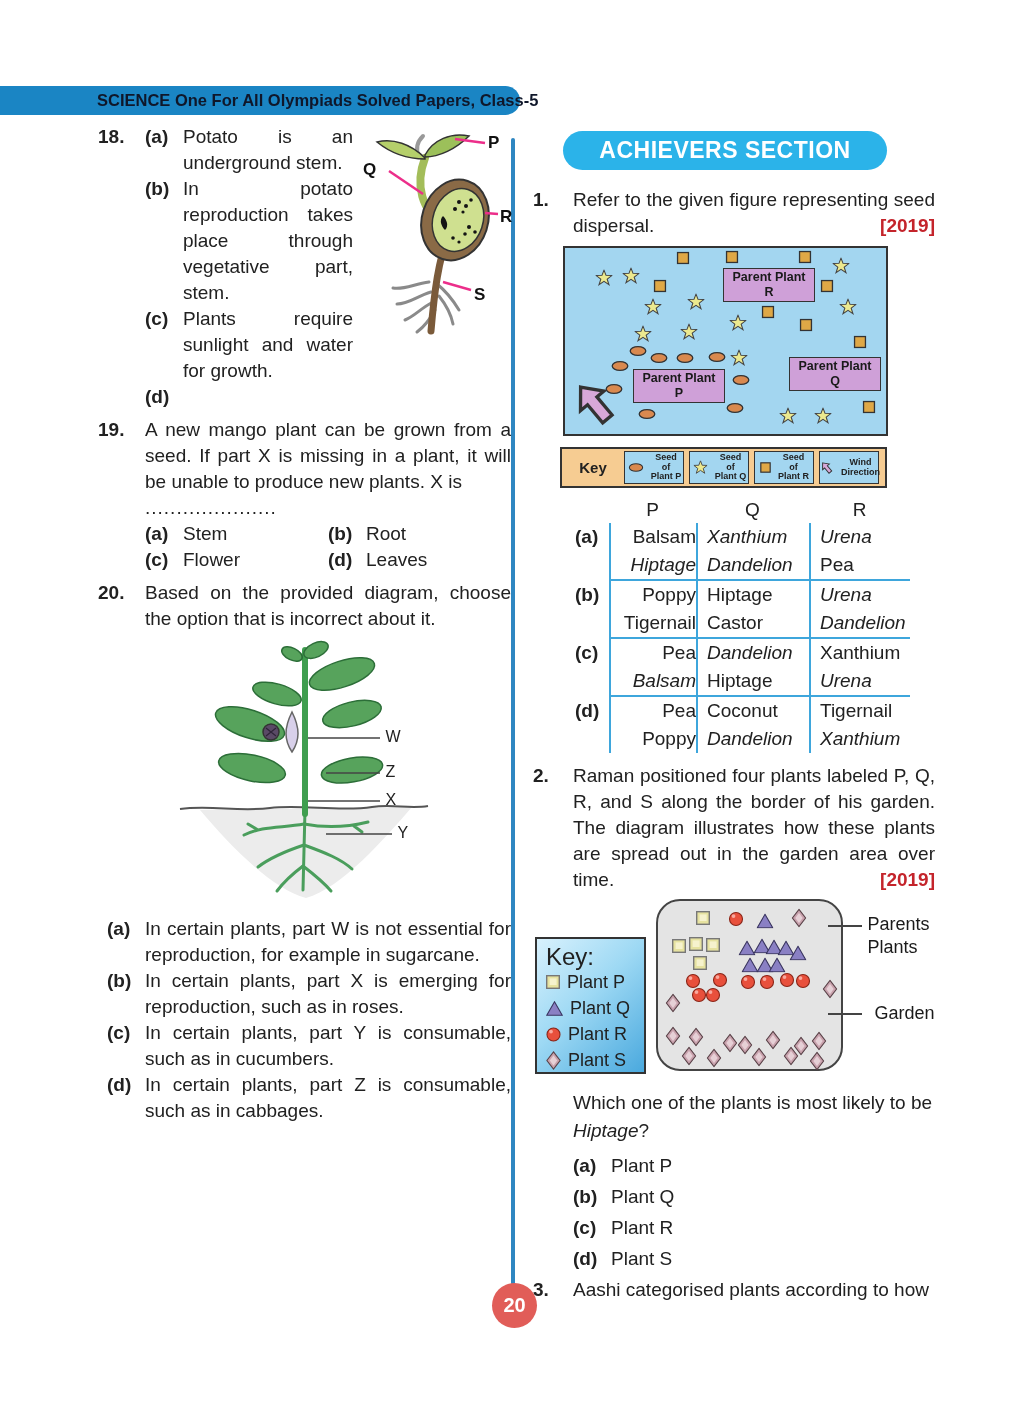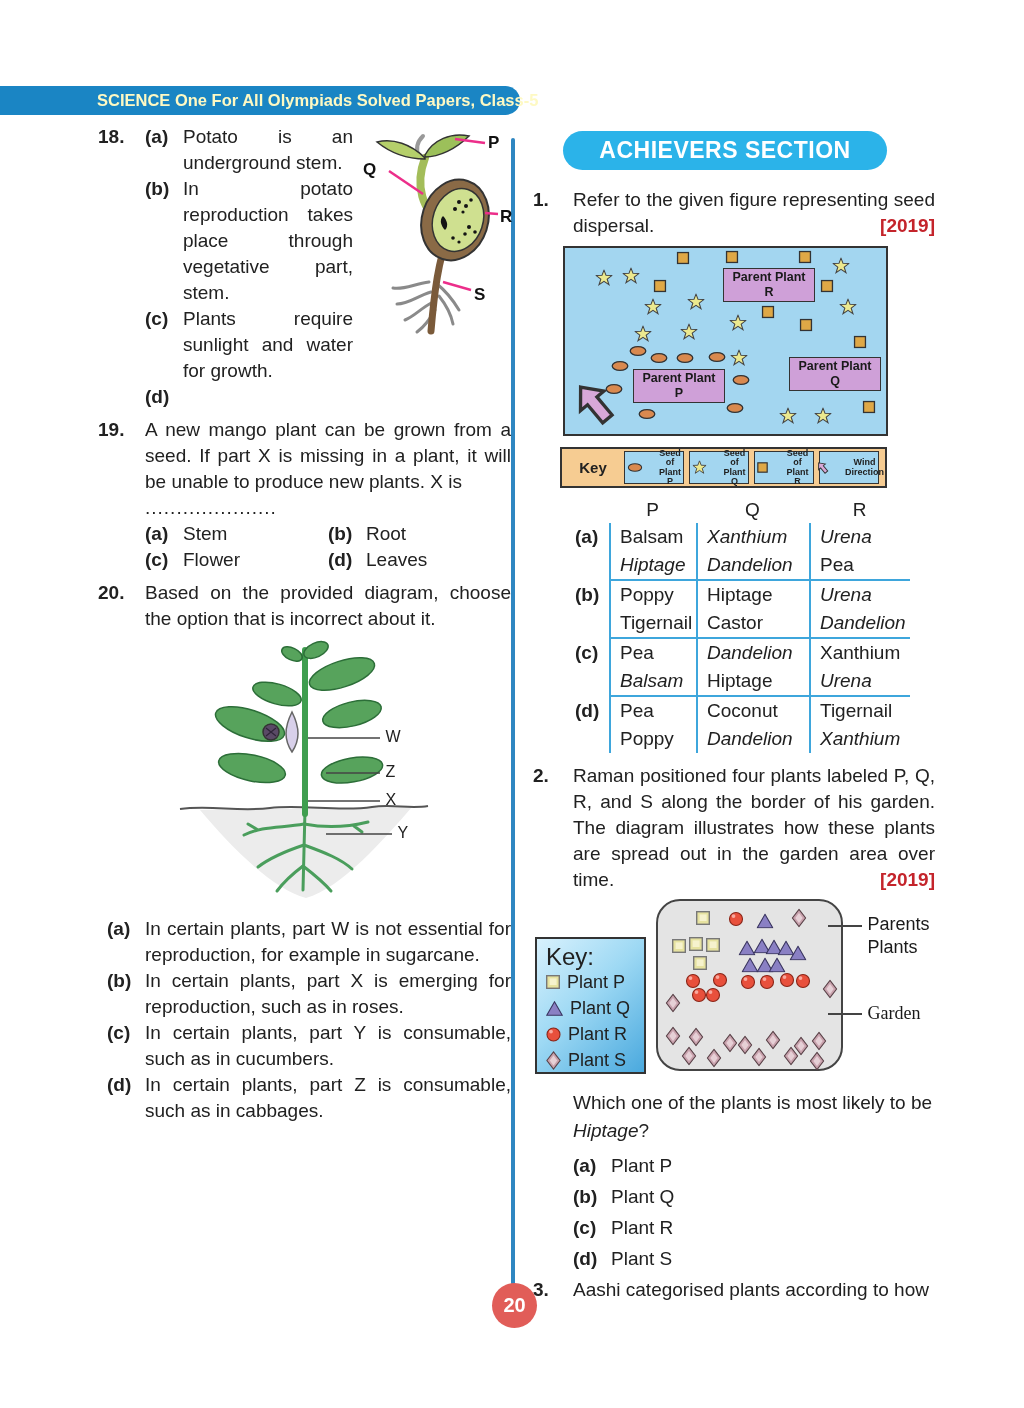--- a/index.html
+++ b/index.html
@@ -3,21 +3,21 @@
 <meta charset="utf-8">
 <style>
   * { margin:0; padding:0; box-sizing:border-box; }
   body { background:#fff; }
   .page { position:relative; width:1024px; height:1408px; background:#ffffff; overflow:hidden;
           font-family:"Liberation Sans","DejaVu Sans",sans-serif; color:#212121; }
 
   
   .header-bar { position:absolute; left:0; top:86px; width:520px; height:29px; background:#1a85c4;
                 border-radius:0 15px 15px 0; display:flex; align-items:center; }
-  .header-bar span { color:#fef9c3; font-weight:bold; font-size:16.5px; padding-left:97px; white-space:nowrap; }
+  .header-bar span { color:#0f172a; font-weight:bold; font-size:16.5px; padding-left:97px; white-space:nowrap; }
 
   
   .divider { position:absolute; left:511px; top:138px; width:4px; height:1147px; background:#2e86c1; border-radius:2px; }
 
   
   .q { display:flex; margin-bottom:7px; }
   .qnum { flex:none; font-weight:bold; font-size:19px; line-height:26px; }
   .col-left .qnum { width:47px; }
   .col-right .qnum { width:40px; }
   .qbody { flex:1; font-size:19px; line-height:26px; }
@@ -51,36 +51,36 @@
   .fig1 .shape { position:absolute; transform:translate(-50%,-50%); line-height:0; }
   .pbox { position:absolute; width:92px; height:34px; background:#cfa0d8; border:1.5px solid #333;
           font-size:12.5px; font-weight:bold; line-height:1.2; text-align:center; padding-top:1px; color:#1a1a1a; }
   .bigarrow { position:absolute; left:4px; top:128px; line-height:0; }
 
   
   .keybar { width:327px; height:41px; margin:0 0 9px 27px; background:#f6cc92; border:2px solid #333;
             display:flex; align-items:center; padding:0 5px; gap:5px; }
   .keybar .klabel { width:52px; text-align:center; font-weight:bold; font-size:15px; }
   .kbox { width:60px; height:33px; background:#a3d6f0; border:1.5px solid #333; display:flex;
-          align-items:center; justify-content:center; gap:14px; padding:1px; }
+          align-items:center; justify-content:center; gap:6px; padding:1px; }
   .kicon { line-height:0; flex:none; transform:scale(0.85); }
   .ktext { font-size:9px; font-weight:bold; line-height:9.5px; text-align:center; }
 
   
   .pqr-head { display:flex; margin-left:42px; font-size:19px; line-height:25px; margin-bottom:1px; }
   .pqr-head span { display:block; text-align:center; }
   .pqr-head span:nth-child(1){ width:34px; visibility:hidden; }
   .pqr-head span:nth-child(2){ width:87px; }
   .pqr-head span:nth-child(3){ width:113px; }
   .pqr-head span:nth-child(4){ width:101px; }
   .seed-table { margin-left:42px; margin-bottom:10px; }
   .trow { display:flex; }
   .tlabel { flex:none; width:34px; font-weight:bold; font-size:19px; line-height:28px; }
   .tcell { border-left:2px solid #3ea6dc; padding-left:9px; font-size:19px; line-height:28px; }
-  .tcell:nth-child(2){ width:87px; }
+  .tcell:nth-child(2){ width:87px;text-align:right; }
   .tcell:nth-child(3){ width:113px; }
   .tcell:nth-child(4){ width:101px; }
   .tline.it { font-style:italic; }
   .tsep { height:2px; background:#3ea6dc; margin-left:34px; width:301px; }
 
   
   .fig2 { display:flex; margin:4px 0 12px 2px; }
   .gkey { width:112px; height:137px; margin-top:38px; border:2px solid #333;
           background:linear-gradient(135deg,#d8f1fd 0%, #9ed9f4 45%, #4aa9de 100%);
           padding:6px 0 0 9px; }
@@ -709,21 +709,21 @@
                 <path d="M7.5 4.6 L11.2 9.5 L7.5 14.4 L3.8 9.5 Z" fill="#e6d0d6"></path>
               </svg></span>
             <span class="shape" style="left: 159px; top: 160px;"><svg width="15" height="19" viewBox="0 0 15 19">
                 <path d="M7.5 0.9 L14.1 9.5 L7.5 18.1 L0.9 9.5 Z" fill="#c9a2ad" stroke="#5a4248" stroke-width="1.1"></path>
                 <path d="M7.5 4.6 L11.2 9.5 L7.5 14.4 L3.8 9.5 Z" fill="#e6d0d6"></path>
               </svg></span>
           </div>
         <div class="conn" style="left:172px;top:26px;width:34px;"></div>
         <div class="conn" style="left:172px;top:114px;width:34px;"></div>
         <div class="garden-label" style="left:211px;top:14px;width:75px;">Parents Plants</div>
-        <div class="garden-label" style="left:211px;top:103px;font-family:Liberation Serif, serif;">Garden</div>
+        <div class="garden-label" style="left:218px;top:103px;">Garden</div>
       </div>
     </div>
 
     <div style="margin-left:40px;">
       <p style="font-size:19px;line-height:28px;"><span>Which one of the plants is most likely to be</span> <i>Hiptage</i><span>?</span></p>
       <div class="q2opts" style="margin-top:8px;">
 
           <div class="opt">
             <span class="olabel">(a)</span>
             <span class="otext" style="text-align:left;">Plant P</span>

